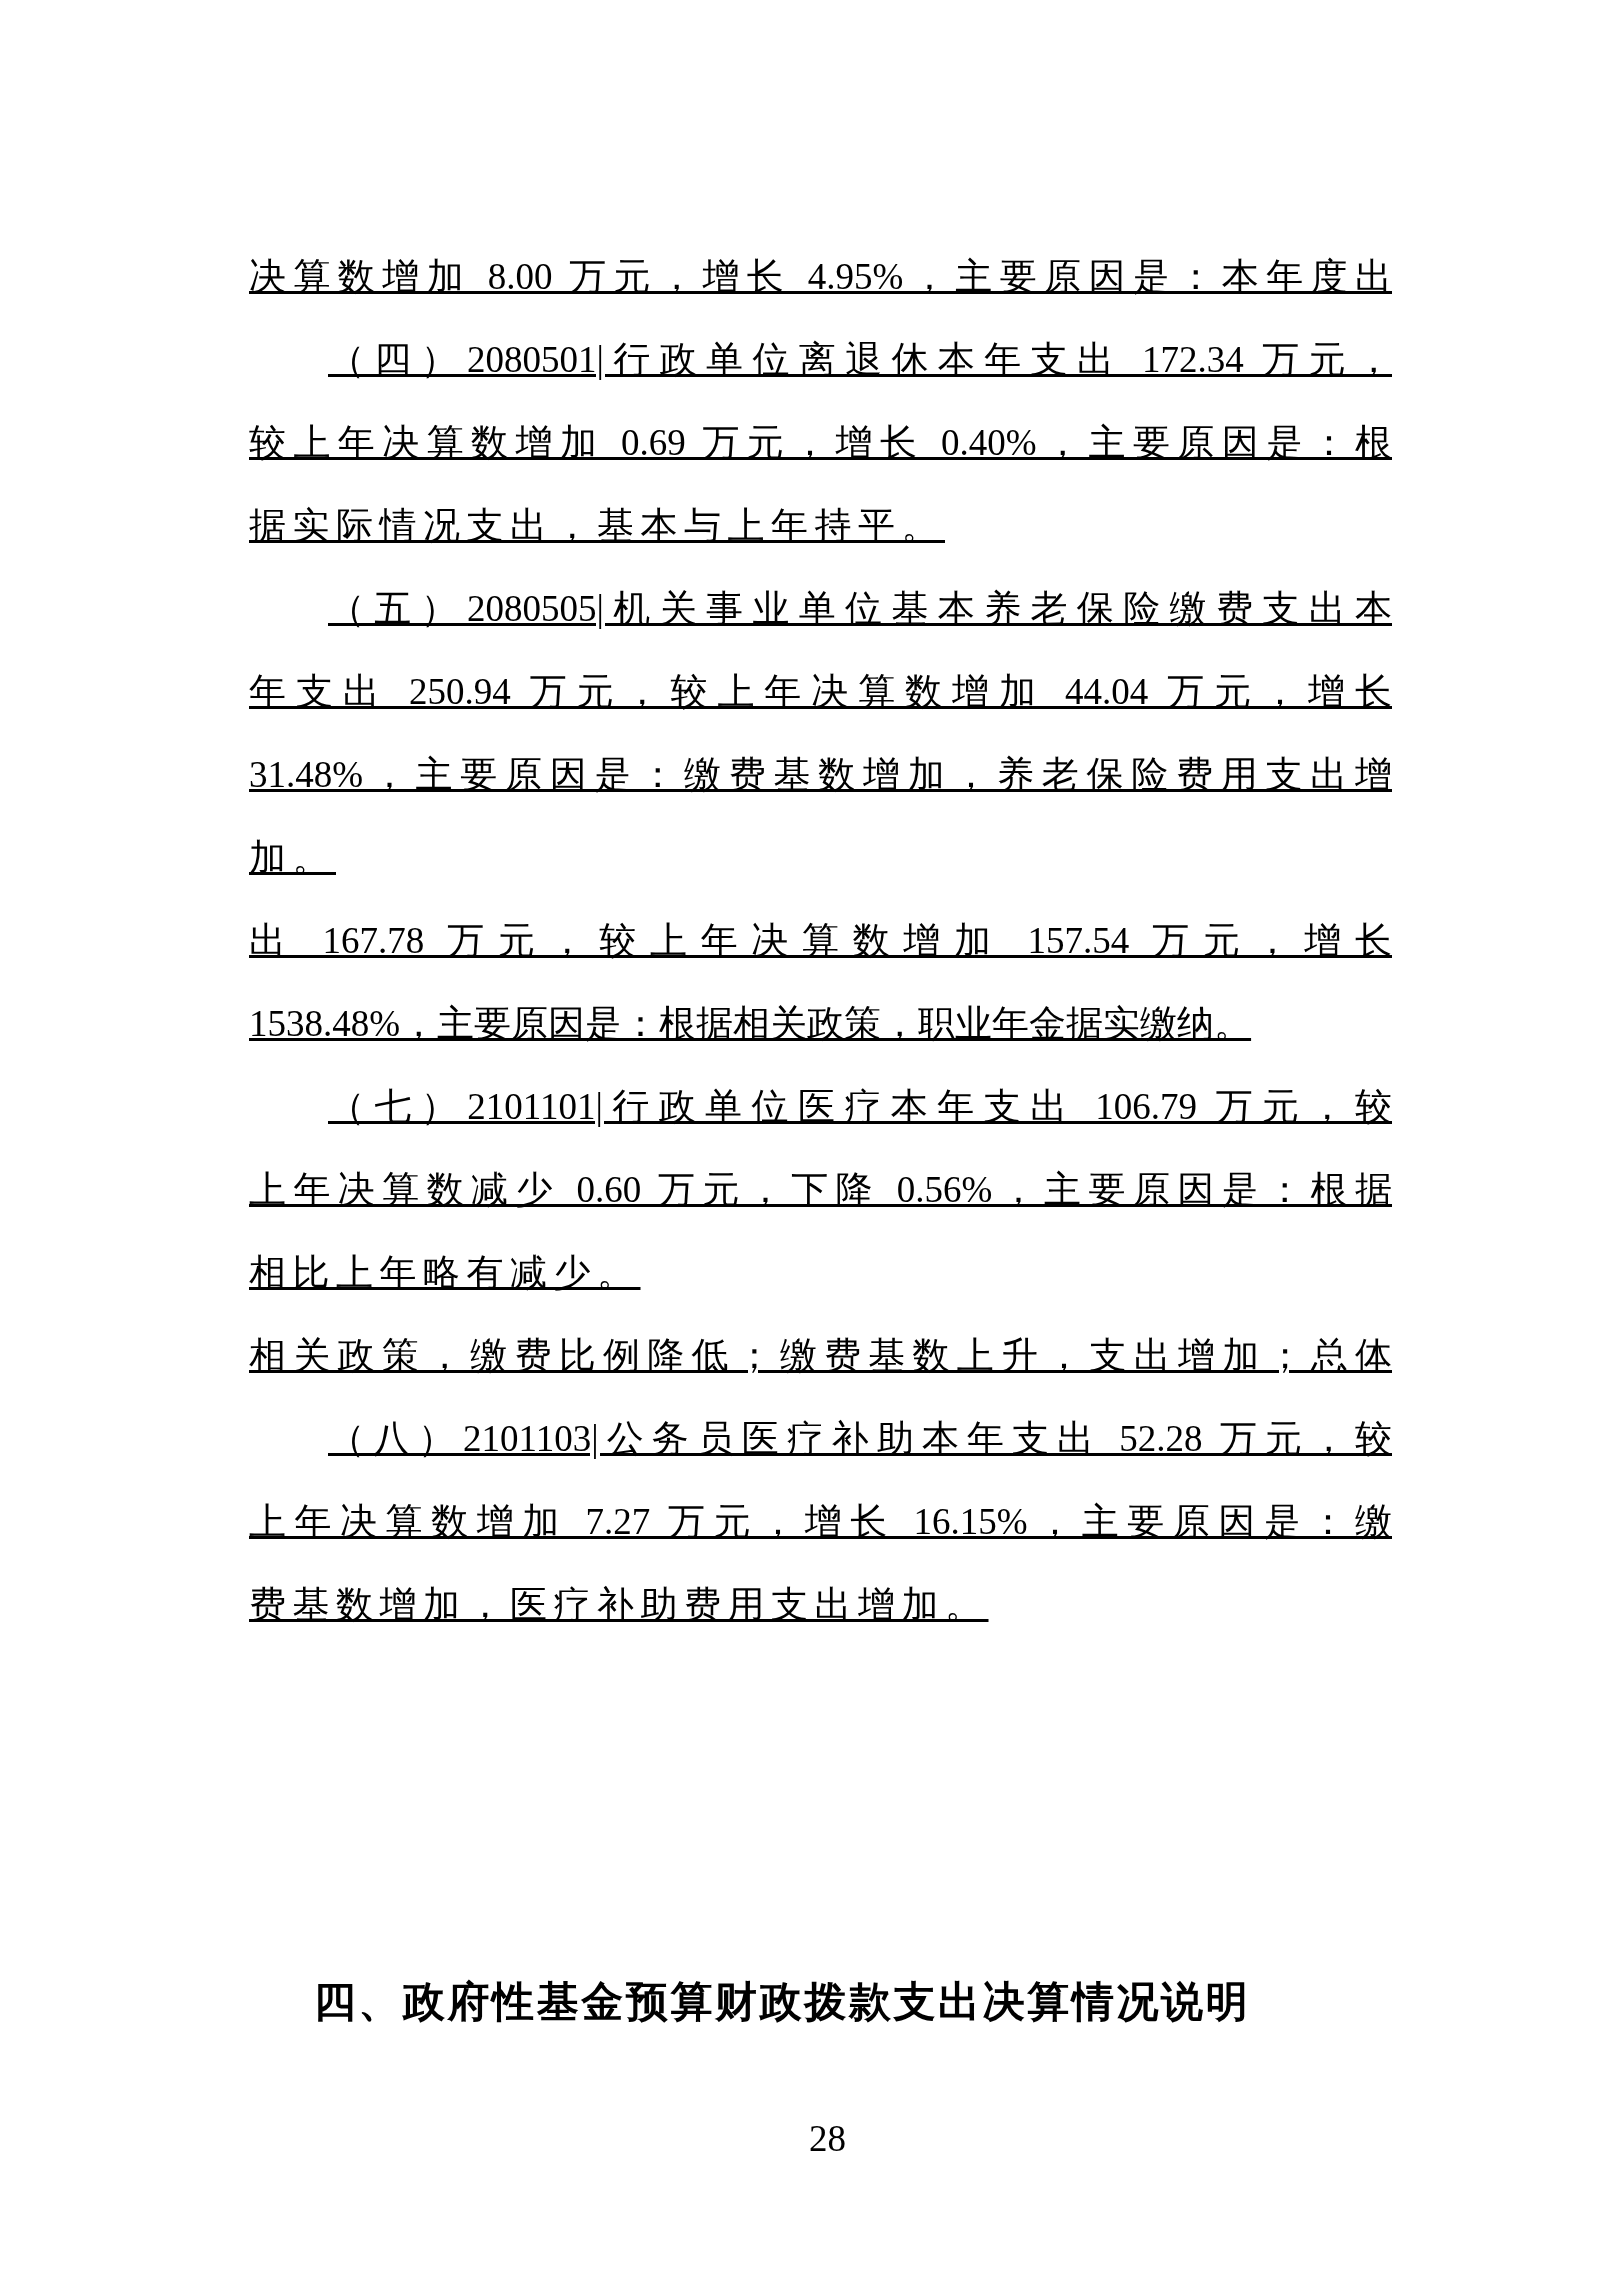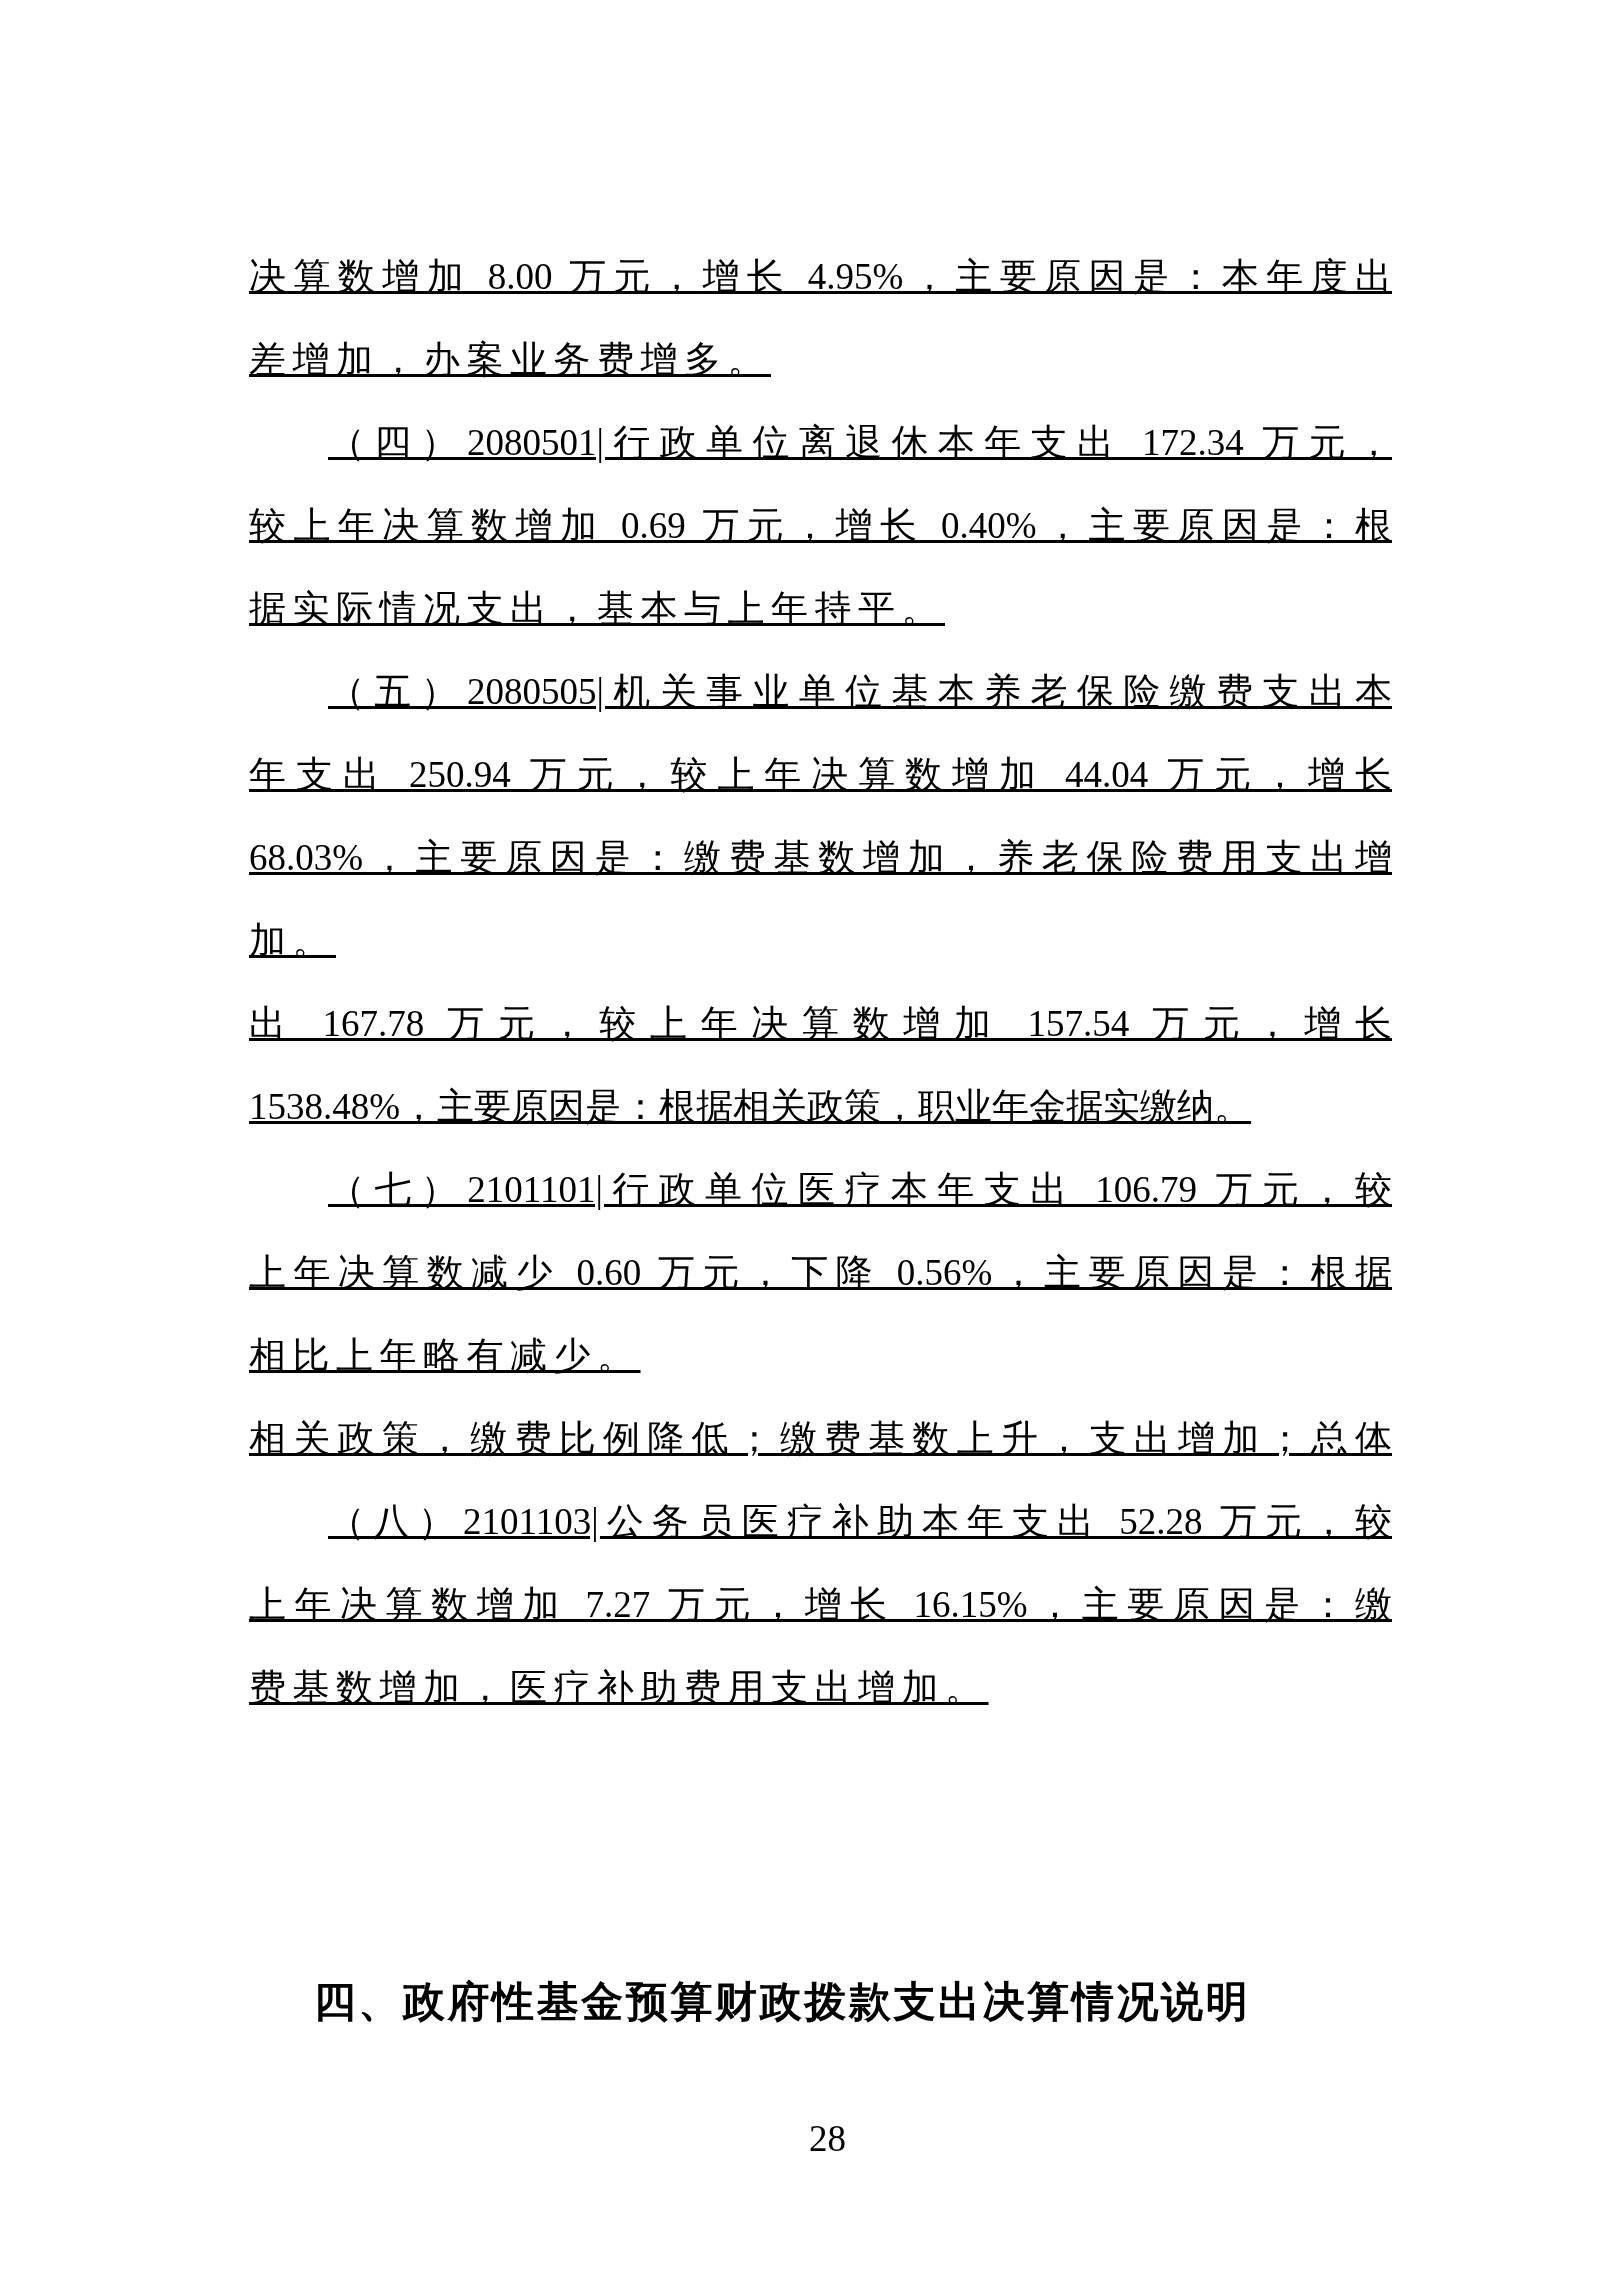--- a/index.html
+++ b/index.html
@@ -70,27 +70,26 @@
     font-size: 37px;
   }
 </style>
 </head>
 <body>
 
 <div class="page">
 
   <div class="body-text">
     <div class="ln j">决算数增加 8.00 万元，增长 4.95%，主要原因是：本年度出</div>
-    <div class="ln">差增加，办案业务费增多。</div>
     <div class="ln j ind">（四）2080501|行政单位离退休本年支出 172.34 万元，</div>
     <div class="ln j">较上年决算数增加 0.69 万元，增长 0.40%，主要原因是：根</div>
     <div class="ln">据实际情况支出，基本与上年持平。</div>
     <div class="ln j ind">（五）2080505|机关事业单位基本养老保险缴费支出本</div>
     <div class="ln j">年支出 250.94 万元，较上年决算数增加 44.04 万元，增长</div>
-    <div class="ln j">68.03%，主要原因是：缴费基数增加，养老保险费用支出增</div>
+    <div class="ln j">31.48%，主要原因是：缴费基数增加，养老保险费用支出增</div>
     <div class="ln">加。</div>
     <div class="ln j">出 167.78 万元，较上年决算数增加 157.54 万元，增长</div>
     <div class="ln tight">1538.48%，主要原因是：根据相关政策，职业年金据实缴纳。</div>
     <div class="ln j ind">（七）2101101|行政单位医疗本年支出 106.79 万元，较</div>
     <div class="ln j">上年决算数减少 0.60 万元，下降 0.56%，主要原因是：根据</div>
     <div class="ln">相比上年略有减少。</div>
     <div class="ln j">相关政策，缴费比例降低；缴费基数上升，支出增加；总体</div>
     <div class="ln j ind">（八）2101103|公务员医疗补助本年支出 52.28 万元，较</div>
     <div class="ln j">上年决算数增加 7.27 万元，增长 16.15%，主要原因是：缴</div>
     <div class="ln">费基数增加，医疗补助费用支出增加。</div>

